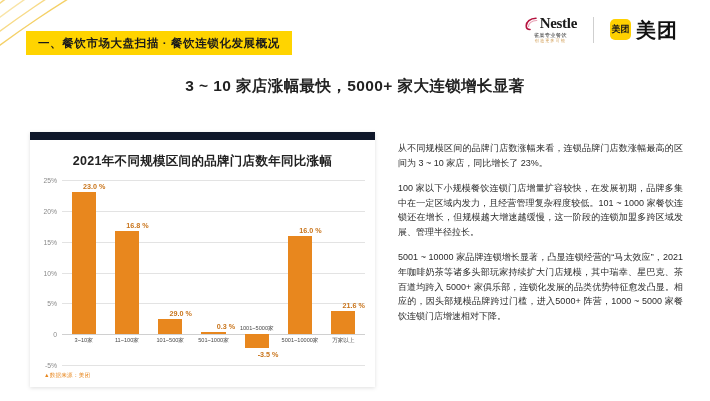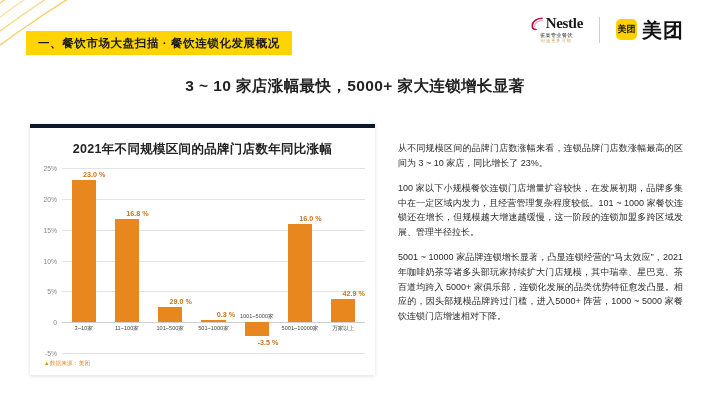--- a/index.html
+++ b/index.html
@@ -8,40 +8,40 @@
 
   
   .swoosh{position:absolute;left:-120px;top:-150px;width:420px;height:330px;pointer-events:none;}
 
   
   .section-tag{position:absolute;left:26px;top:31px;height:24px;display:flex;align-items:center;
     background:#FFD400;padding:0 12px 0 12px;z-index:5;}
   .section-tag span{font-size:11.5px;font-weight:bold;color:#1a1a1a;letter-spacing:.6px;white-space:nowrap;}
 
   
-  .logos{position:absolute;right:26px;top:16px;display:flex;align-items:center;gap:16px;z-index:6;justify-content:center;}
+  .logos{position:absolute;right:32px;top:16px;display:flex;align-items:center;gap:16px;z-index:6;justify-content:center;}
   .nestle{display:flex;flex-direction:column;align-items:center;line-height:1;}
   .nestle-top{display:flex;align-items:flex-end;}
   .nestle-nest{width:15px;height:15px;margin-right:1px;position:relative;}
   .nestle-word{font-family:"Liberation Serif","DejaVu Serif",serif;font-size:15px;font-weight:bold;color:#1a1a1a;letter-spacing:-.3px;}
   .nestle-cn{font-size:5.3px;color:#3b3b3b;margin-top:1.5px;letter-spacing:.2px;white-space:nowrap;}
   .nestle-tag{font-size:4.2px;color:#d2a05a;margin-top:1.2px;letter-spacing:1px;white-space:nowrap;}
   .logo-divider{width:1px;height:26px;background:#cfcfcf;}
   .meituan{display:flex;align-items:center;gap:5px;}
   .mt-badge{width:21px;height:21px;border-radius:5px;background:#FFD100;display:flex;align-items:center;justify-content:center;}
   .mt-badge b{font-size:9px;color:#1a1a1a;line-height:1;font-weight:bold;}
   .mt-word{font-size:20px;font-weight:bold;color:#111;letter-spacing:1px;line-height:1;}
 
   
   .main-title{position:absolute;left:0;right:0;top:76px;text-align:center;font-size:15.5px;
     font-weight:bold;color:#222;letter-spacing:.4px;}
 
   
-  .chart-card{position:absolute;left:30px;top:124px;width:345px;height:247px;background:#fff;
-    border-top:4px solid #0f172a;box-shadow:0 1px 4px rgba(0,0,0,.13);}
+  .chart-card{position:absolute;left:30px;top:132px;width:345px;height:247px;background:#fff;
+    border-top:8px solid #0f172a;box-shadow:0 1px 4px rgba(0,0,0,.13);}
   .chart-title{margin-top:13px;text-align:center;font-size:12.5px;font-weight:bold;color:#222;letter-spacing:.3px;}
 
   .plot{position:relative;margin:10px 0 0 0;height:185px;}
   .gridline{position:absolute;left:32px;right:10px;height:1px;background:#e3e3e3;}
   .gridline.zero{background:#d0d0d0;}
   .ytick{position:absolute;left:0;width:27px;text-align:right;font-size:6.8px;color:#8a8a8a;transform:translateY(-50%);}
   .bars{position:absolute;left:32px;right:10px;top:0;bottom:0;display:flex;}
   .bcol{flex:1;position:relative;}
   .bar{position:absolute;left:22%;width:56%;background:#E8871E;}
   .vlabel{position:absolute;left:0;right:0;text-align:right;font-size:7.2px;font-weight:bold;color:#C9741A;white-space:nowrap;}
@@ -146,21 +146,21 @@
             <div class="vlabel" style="color: rgb(201, 116, 26); top: 170.35px;">-3.5 %</div>
             <div class="xlabel" style="top: 145.167px;">1001~5000家</div>
           </div>
           <div class="bcol">
             <div class="bar" style="background: rgb(232, 135, 30); top: 55.5px; height: 98.6667px;"></div>
             <div class="vlabel" style="color: rgb(201, 116, 26); top: 45.5px;">16.0 %</div>
             <div class="xlabel" style="top: 157.167px;">5001~10000家</div>
           </div>
           <div class="bcol">
             <div class="bar" style="background: rgb(232, 135, 30); top: 130.733px; height: 23.4333px;"></div>
-            <div class="vlabel" style="color: rgb(201, 116, 26); top: 120.733px;">42.9 %</div>
+            <div class="vlabel" style="color: rgb(201, 116, 26); top: 120.733px;">21.6 %</div>
             <div class="xlabel" style="top: 157.167px;">万家以上</div>
           </div>
         </div>
       </div>
     <div class="source">▲数据来源：美团</div>
   </div>
 
   <div class="text-col" id="text-col">
       <p class="para">从不同规模区间的品牌门店数涨幅来看，连锁品牌门店数涨幅最高的区间为 3 ~ 10 家店，同比增长了 23%。</p>
       <p class="para">100 家以下小规模餐饮连锁门店增量扩容较快，在发展初期，品牌多集中在一定区域内发力，且经营管理复杂程度较低。101 ~ 1000 家餐饮连锁还在增长，但规模越大增速越缓慢，这一阶段的连锁加盟多跨区域发展、管理半径拉长。</p>

